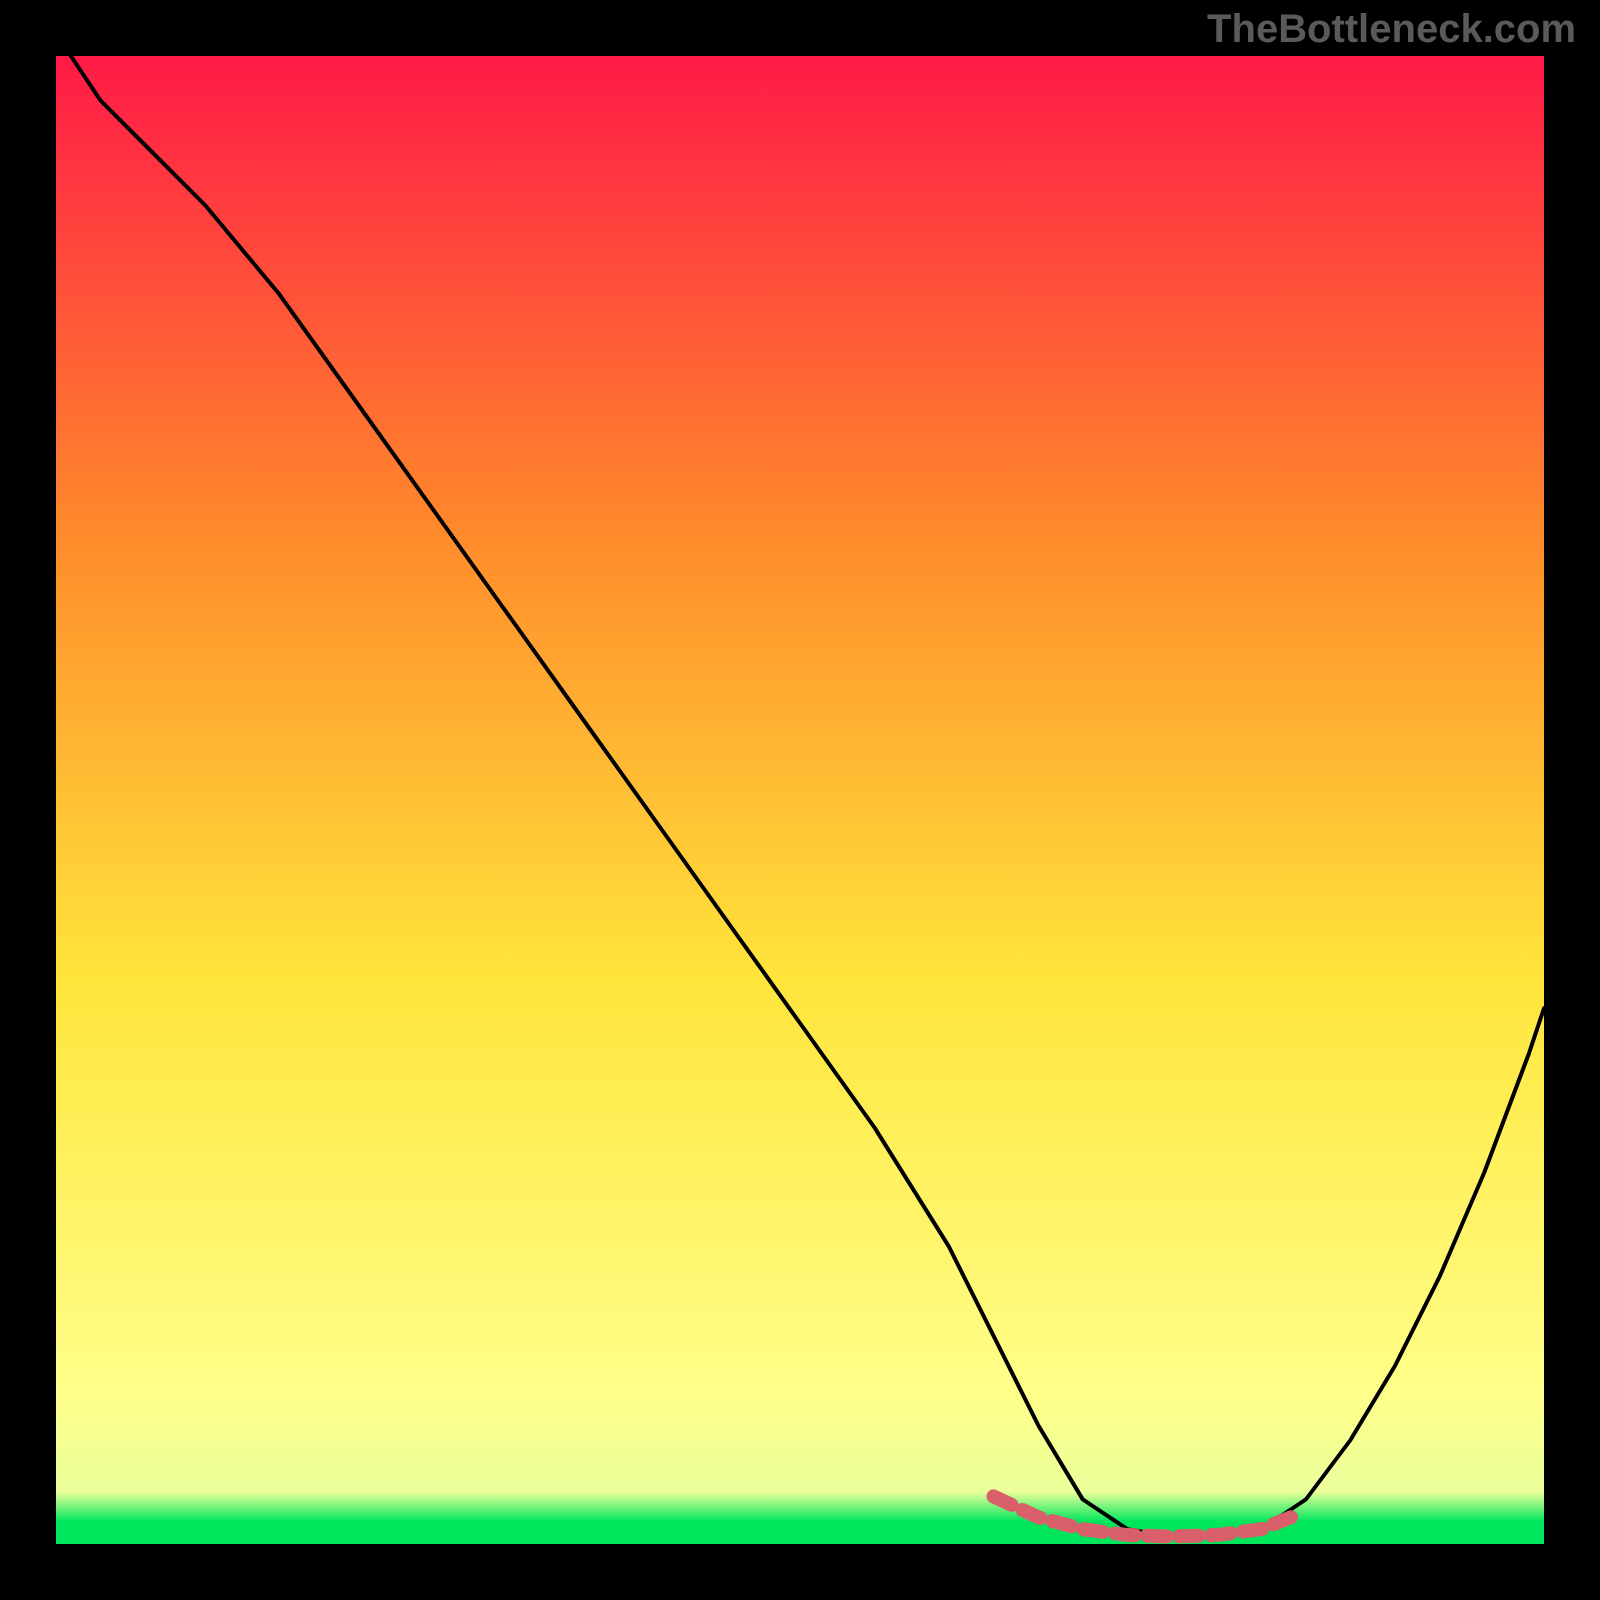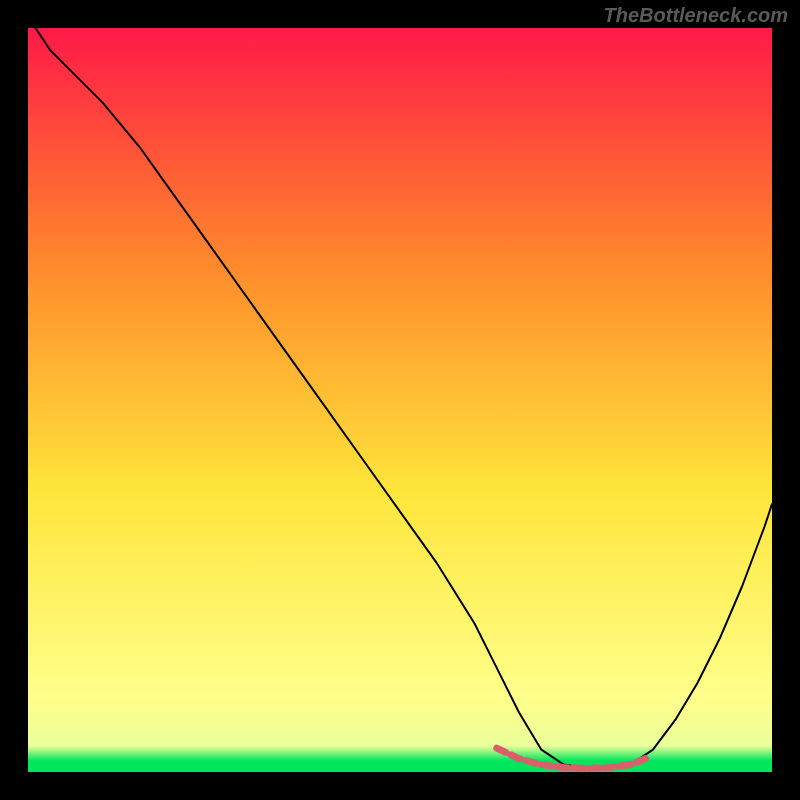--- a/index.html
+++ b/index.html
@@ -11,21 +11,20 @@
     font-family: Arial, sans-serif;
   }
   .watermark {
     position: absolute;
     top: 4px;
     right: 12px;
     color: #5a5a5a;
     font-size: 20px;
     font-weight: bold;
     z-index: 10;
-    font-style: italic;
   }
   .plot-area {
     position: absolute;
     left: 28px;
     top: 28px;
     width: 744px;
     height: 744px;
     overflow: hidden;
   }
   svg { display: block; }

